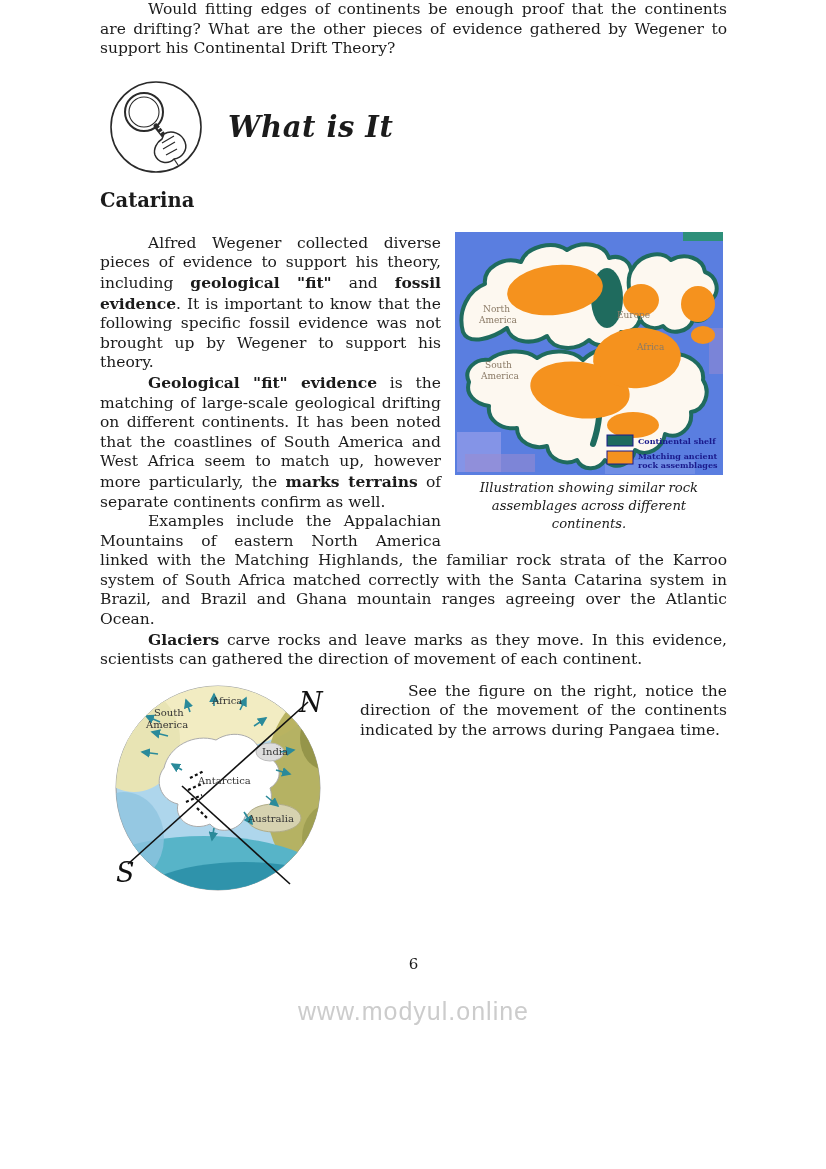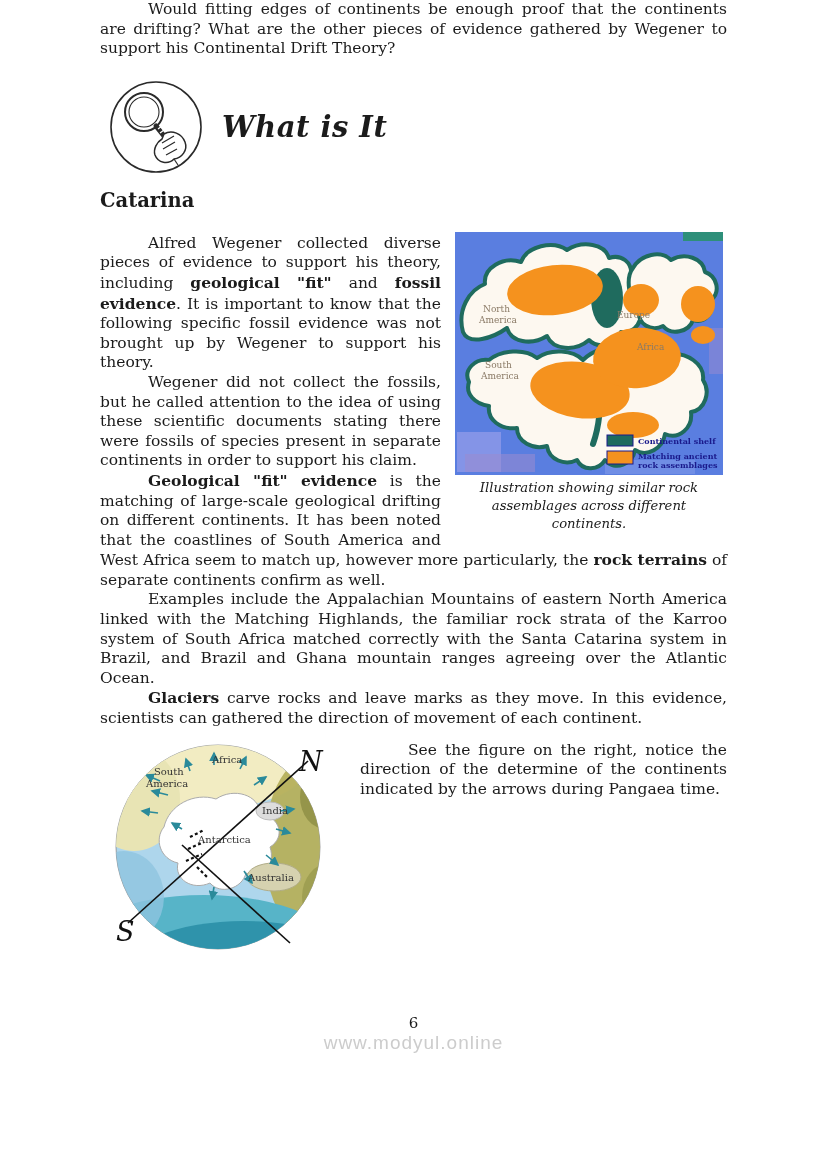--- a/index.html
+++ b/index.html
@@ -6,39 +6,39 @@
   .page{position:relative;width:826px;height:1169px;background:#fff;overflow:hidden;
         font-family:"DejaVu Serif","Liberation Serif",serif;color:#1b1b1b;}
   .content{position:absolute;left:100px;top:0;width:627px;}
   p.body{font-size:15.5px;line-height:19.6px;text-align:justify;margin:0;}
   .indent{text-indent:48px;}
   .mt{margin-top:11px;}
   .mt-lg{margin-top:22px;}
   .intro{margin-top:97px;}
   b{font-weight:bold;}
 
-  .title-row{display:flex;align-items:center;gap:18px;margin:20px 0 0 8px;height:96px;}
+  .title-row{display:flex;align-items:center;gap:24px;margin:20px 0 0 8px;height:96px;}
   .title-row h1{font-size:29px;font-style:italic;font-weight:bold;margin:0;letter-spacing:.5px;}
   .icon-circle{width:96px;height:96px;flex:0 0 auto;}
 
   h2.evidence{font-size:19.5px;font-weight:bold;margin:14px 0 0 0;}
 
   .evidence-flow{margin-top:22px;}
   figure.map-fig{float:right;width:268px;margin:-6px 0 6px 10px;padding:4px;}
   figure.map-fig svg{display:block;}
   figure.map-fig figcaption{font-style:italic;font-size:13.2px;line-height:18px;
         text-align:center;margin-top:4px;padding:0 8px;}
 
   .bottom-flow{margin-top:12px;}
   figure.globe-fig{float:left;width:252px;margin:-4px 14px 0 -6px;padding:0;}
   .clear{clear:both;}
 
   .page-number{text-align:center;font-size:15px;margin-top:58px;}
-  .watermark{text-align:center;font-family:"Liberation Sans",sans-serif;font-size:19px;
-        color:#cccccc;letter-spacing:1px;}
+  .watermark{text-align:center;font-family:"Liberation Sans",sans-serif;font-size:25px;
+        color:#cccccc;letter-spacing:1px;margin-top:24px;}
 </style>
 </head>
 <body>
 
 <div class="page">
   <div class="content">
 
     <p class="body indent intro">Would fitting edges of continents be enough proof that the continents are drifting? What are the other pieces of evidence gathered by Wegener to support his Continental Drift Theory?</p>
 
     <div class="title-row">
@@ -109,22 +109,21 @@
               <text x="183" y="212">Continental shelf</text>
               <text x="183" y="227">Matching ancient</text>
               <text x="183" y="236">rock assemblages</text>
             </g>
           </g>
         </svg>
         <figcaption>Illustration showing similar rock assemblages across different continents.</figcaption>
       </figure>
 
       <p class="body indent"><span>Alfred Wegener collected diverse pieces of evidence to support his theory, including </span><b>geological "fit"</b><span> and </span><b>fossil evidence</b><span>. It is important to know that the following specific fossil evidence was not brought up by Wegener to support his theory.</span></p>
-      <p class="body indent"><span>Wegener did not collect the fossils, but he called attention to the idea of using these scientific documents stating there were fossils of species present in separate continents in order to support his claim.</span></p>
-      <p class="body indent mt-lg"><b>Geological "fit" evidence</b><span> is the matching of large-scale geological drifting on different continents. It has been noted that the coastlines of South America and West Africa seem to match up, however more particularly, the </span><b>rock terrains</b><span> of separate continents confirm as well.</span></p>
+      <p class="body indent mt-lg"><b>Geological "fit" evidence</b><span> is the matching of large-scale geological drifting on different continents. It has been noted that the coastlines of South America and West Africa seem to match up, however more particularly, the </span><b>marks terrains</b><span> of separate continents confirm as well.</span></p>
     </div>
 
     <p class="body indent mt"><span>Examples include the Appalachian Mountains of eastern North America linked with the Matching Highlands, the familiar rock strata of the Karroo system of South Africa matched correctly with the Santa Catarina system in Brazil, and Brazil and Ghana mountain ranges agreeing over the Atlantic Ocean.</span></p>
     <p class="body indent mt"><b>Glaciers</b><span> carve rocks and leave marks as they move. In this evidence, scientists can gathered the direction of movement of each continent.</span></p>
 
     <div class="bottom-flow">
       <figure class="globe-fig">
         <svg width="252" height="215" viewBox="0 0 252 215">
           <defs>
             <clipPath id="globeClip">
@@ -186,20 +185,20 @@
             <text x="104" y="106">Antarctica</text>
             <text x="154" y="144">Australia</text>
           </g>
           <g font-family="DejaVu Serif, serif" font-size="27" font-style="italic" fill="#111111">
             <text x="205" y="34">N</text>
             <text x="22" y="204">S</text>
           </g>
         </svg>
       </figure>
 
-      <p class="body indent mt"><span>See the figure on the right, notice the direction of the determine of the continents indicated by the arrows during Pangaea time.</span></p>
+      <p class="body indent mt"><span>See the figure on the right, notice the direction of the movement of the continents indicated by the arrows during Pangaea time.</span></p>
       <div class="clear"></div>
     </div>
 
     <div class="page-number">6</div>
     <div class="watermark">www.modyul.online</div>
   </div>
 </div>
 
 </body></html>

